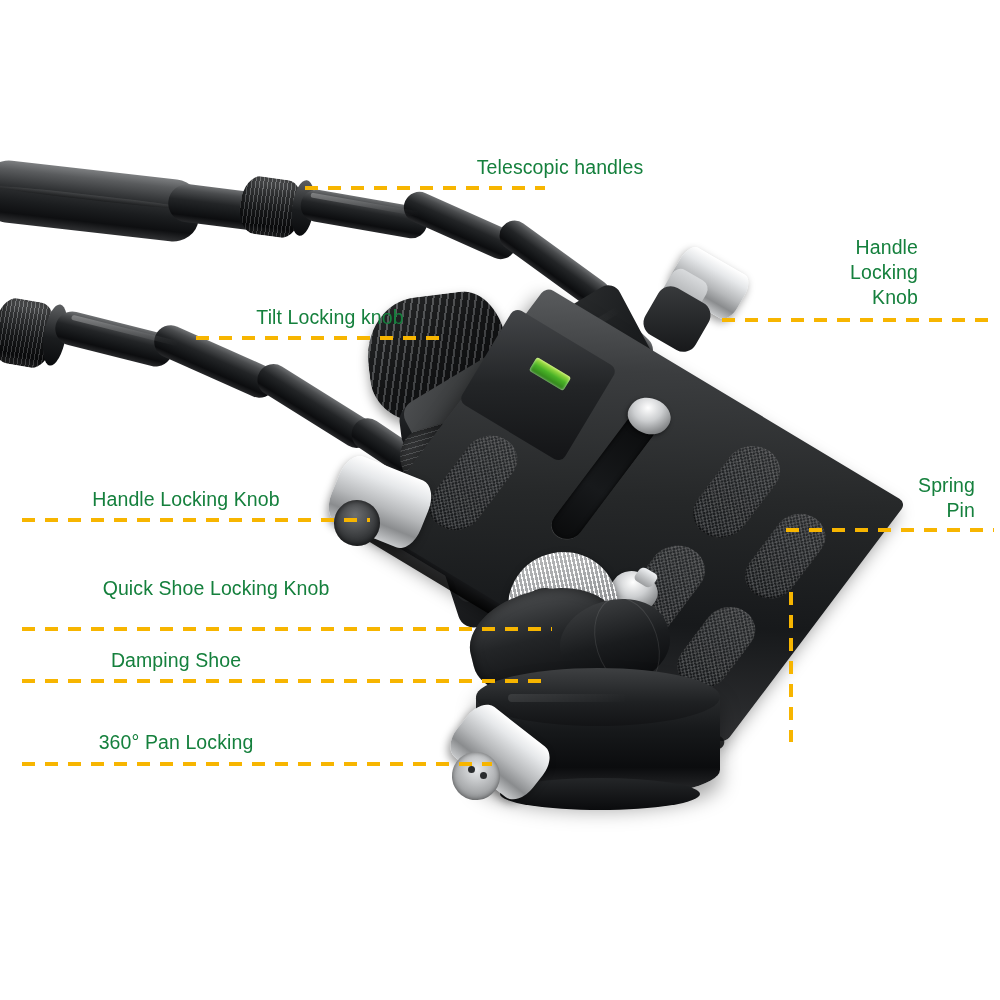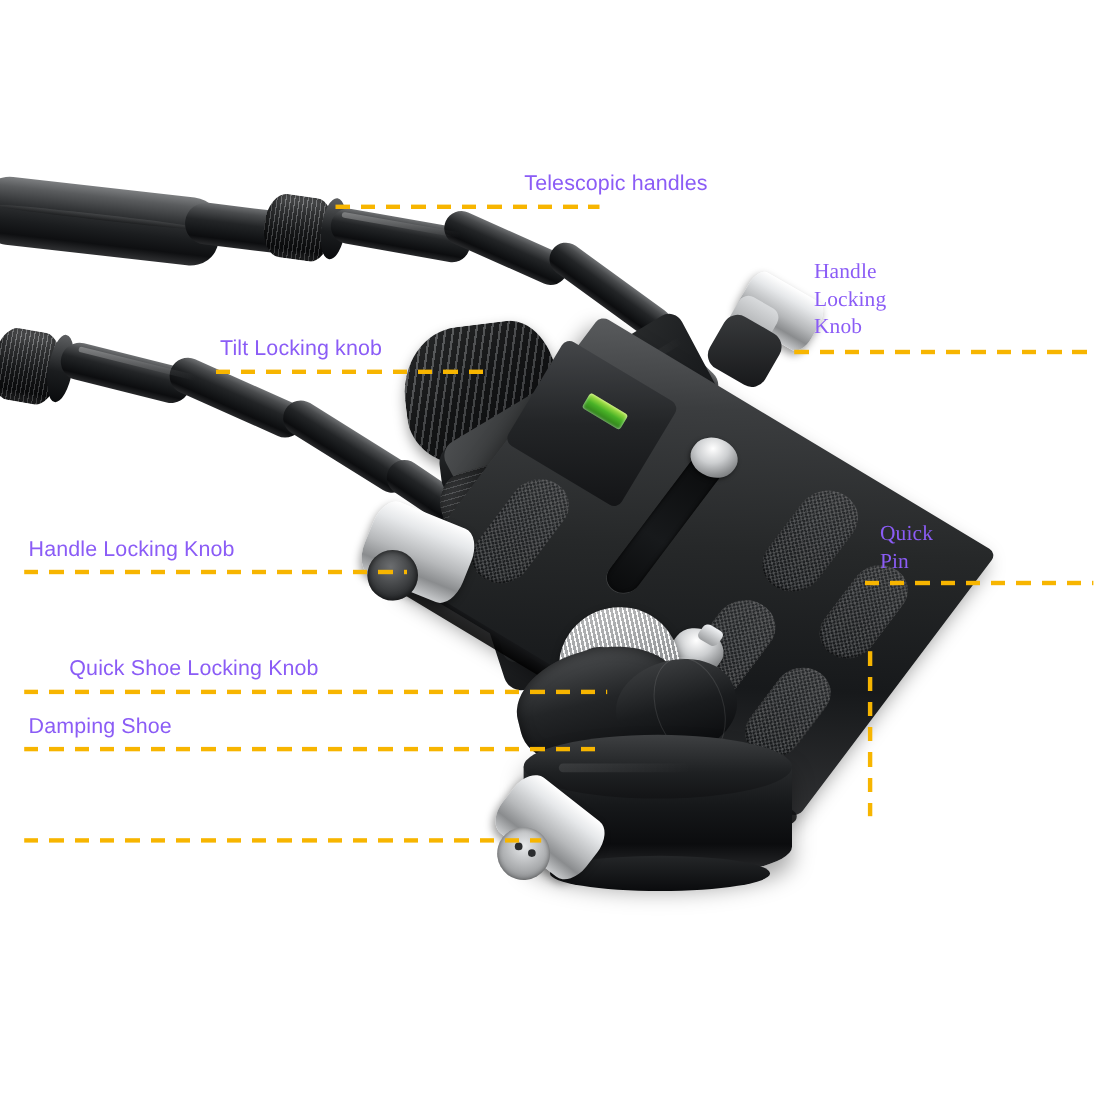--- a/index.html
+++ b/index.html
@@ -12,27 +12,27 @@
     width:1000px;height:1000px;
     background:#ffffff;
     overflow:hidden;
   }
 
   
   .label{
     position:absolute;
     font-size:19.5px;
     line-height:25px;
-    color:#8b5cf6;
+    color:#15803d;
     letter-spacing:.1px;
     white-space:pre-line;
     font-family:"Liberation Sans", sans-serif;
   }
-  .label.right-al{font-family:Liberation Serif, serif;}
-  .label.left-al{text-align:left;}
+  .label.right-al{text-align:right;}
+  .label.left-al{text-align:center;}
   .label.center-al{text-align:center;}
 
   
   .leader{
     position:absolute;
     height:4px;
     background-image:repeating-linear-gradient(
         to right,
         #F7B500 0px, #F7B500 13px,
         rgba(255,255,255,0) 13px, rgba(255,255,255,0) 23px);
@@ -324,22 +324,23 @@
   <div class="label center-al" style="left:400px;top:155px;width:320px;">Telescopic handles</div>
 
   <div class="label right-al" style="left:740px;top:235px;width:178px;">Handle
 Locking
 Knob</div>
 
   <div class="label left-al" style="left:200px;top:305px;width:260px;">Tilt Locking knob</div>
 
   <div class="label left-al" style="left:26px;top:487px;width:320px;">Handle Locking Knob</div>
 
-  <div class="label right-al" style="left:800px;top:473px;width:175px;">Quick
+  <div class="label right-al" style="left:800px;top:473px;width:175px;">Spring
 Pin</div>
 
-  <div class="label left-al" style="left:26px;top:596px;width:380px;margin-left:37px;">Quick Shoe Locking Knob</div>
+  <div class="label left-al" style="left:26px;top:576px;width:380px;">Quick Shoe Locking Knob</div>
 
   <div class="label left-al" style="left:26px;top:648px;width:300px;">Damping Shoe</div>
 
 
+  <div class="label left-al" style="left:26px;top:730px;width:300px;">360° Pan Locking</div>
 
 </div>
 
 </body></html>

